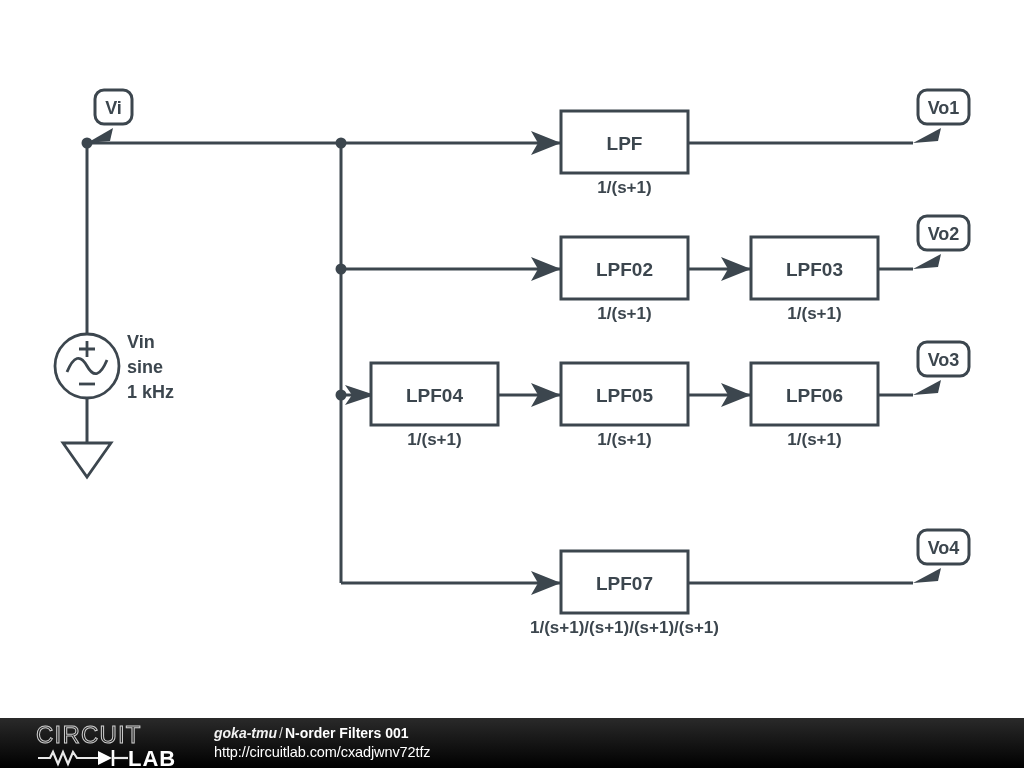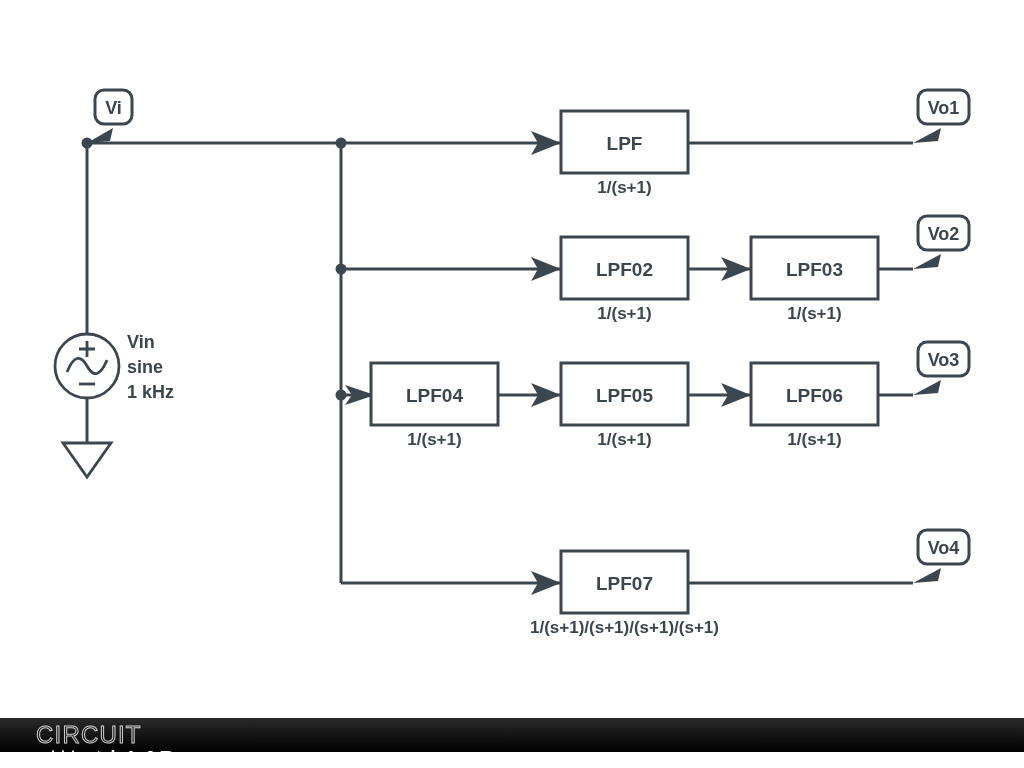--- a/index.html
+++ b/index.html
@@ -34,21 +34,21 @@
     width: 1024px;
     height: 718px;
     display: block;
   }
   
   #footer-bar {
     position: absolute;
     left: 0;
     top: 718px;
     width: 1024px;
-    height: 34px;
+    height: 50px;
     background: linear-gradient(to bottom, #ララ 0%, #000 100%);
     background: linear-gradient(to bottom, #2a2a2a 0%, #1b1b1b 35%, #000000 100%);
     overflow: hidden;
   }
   #footer-logo {
     position: absolute;
     left: 36px;
     top: 5px;
     width: 160px;
     height: 44px;
@@ -257,16 +257,22 @@
       <text x="0" y="20" fill="none" stroke="#cfcfcf" stroke-width="1" font-family="Liberation Sans, sans-serif" font-size="24" letter-spacing="1.2">CIRCUIT</text>
 
       <path d="M 2 35 L 14 35 L 17 29 L 22 41 L 27 29 L 32 41 L 37 29 L 41 35 L 62 35" stroke="#e8e8e8" stroke-width="2.2" fill="none"></path>
 
       <polygon points="62,28 76,35 62,42" fill="#ffffff"></polygon>
       <path d="M 77 27 L 77 43" stroke="#ffffff" stroke-width="2.6"></path>
       <path d="M 77 35 L 92 35" stroke="#e8e8e8" stroke-width="2.2"></path>
       <text x="92" y="43" fill="#ffffff" font-family="Liberation Sans, sans-serif" font-size="22" font-weight="bold" letter-spacing="1">LAB</text>
     </svg>
 
+    <div id="footer-credits">
+      <div class="credit-line1">
+        <span class="credit-user">goka-tmu</span><span class="credit-sep">/</span><span class="credit-title">N-order Filters 001</span>
+      </div>
+      <div class="credit-line2">http://circuitlab.com/cxadjwnv72tfz</div>
+    </div>
 
   </div>
 
 </div>
 
 </body></html>

